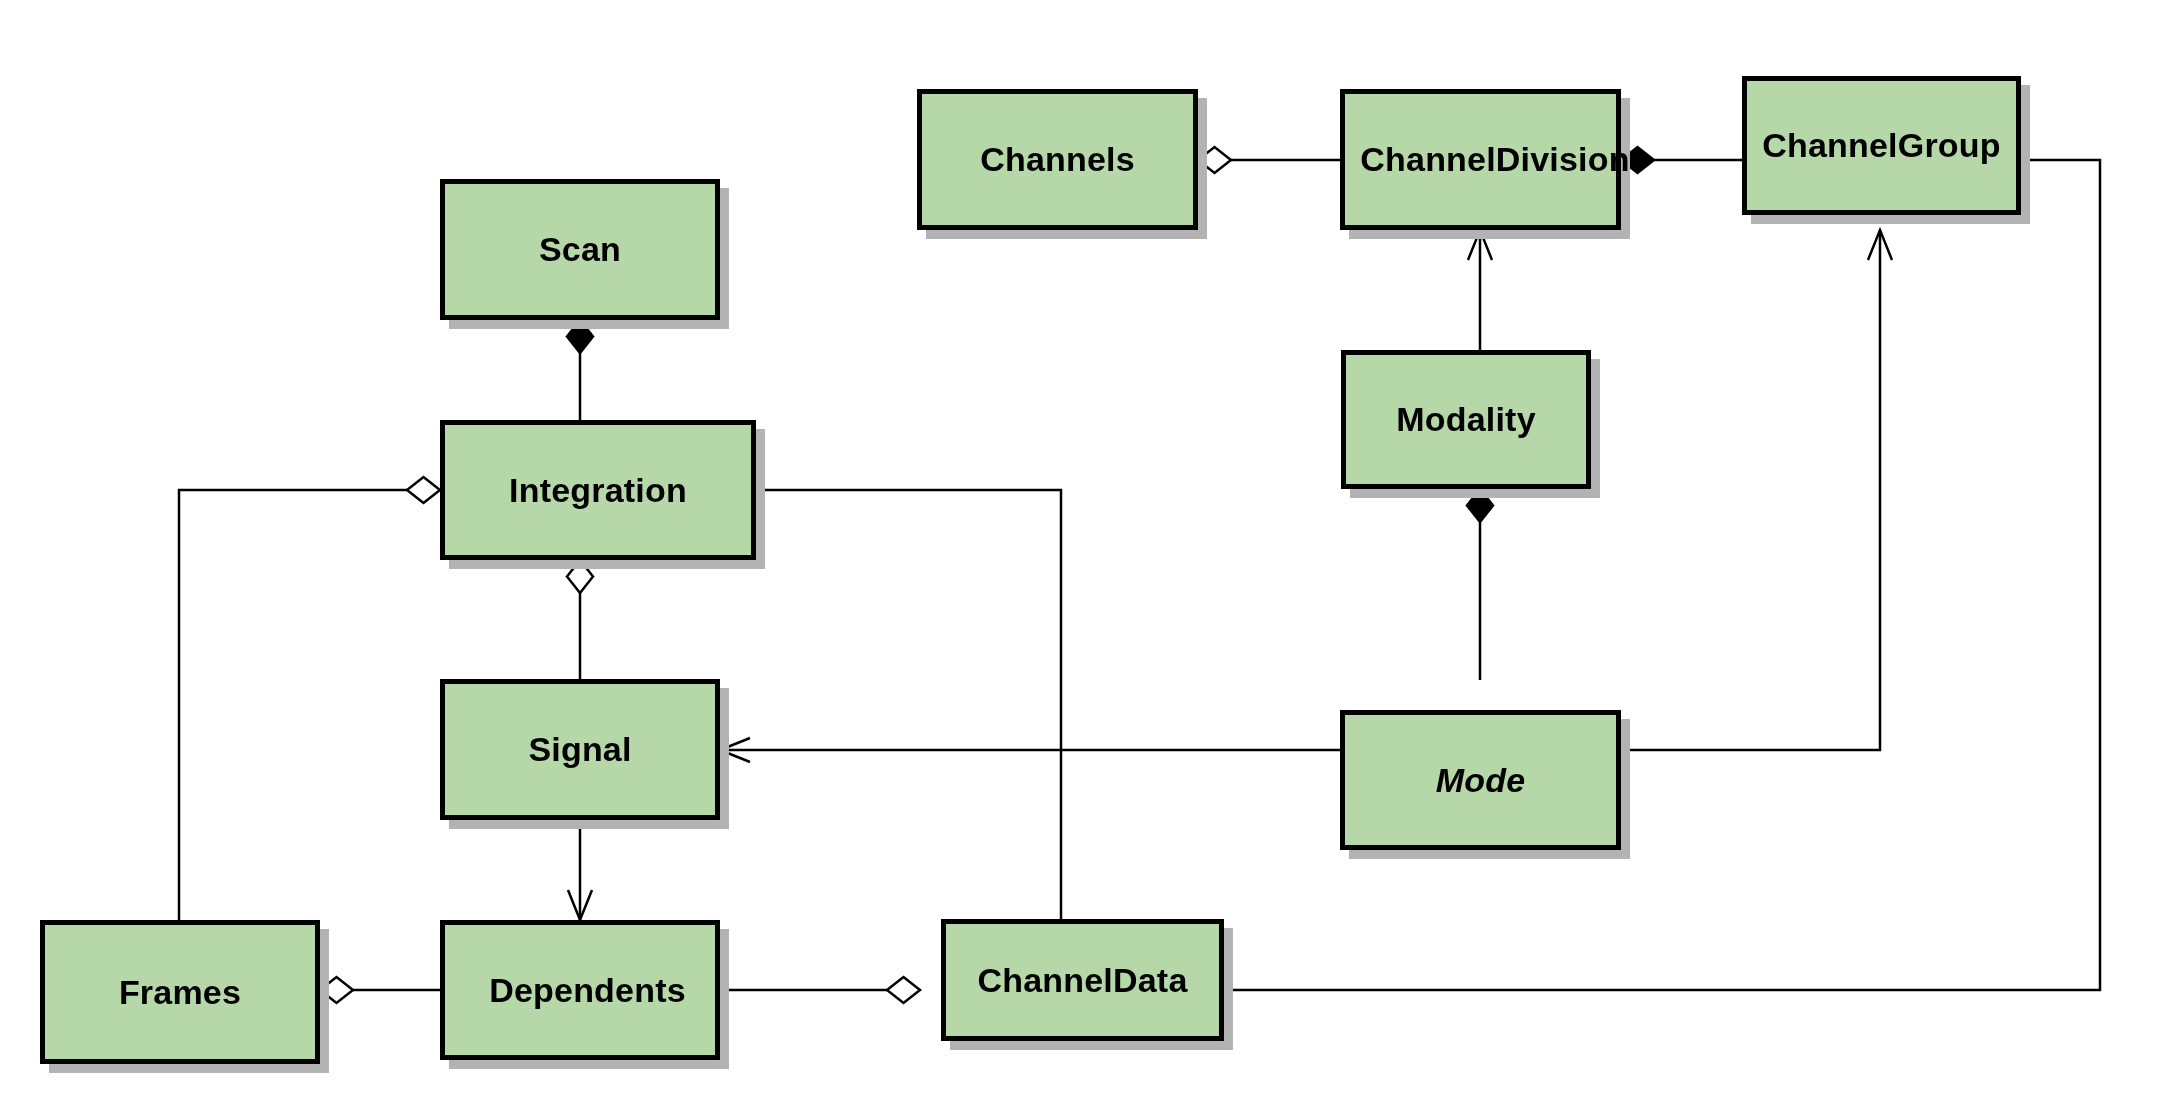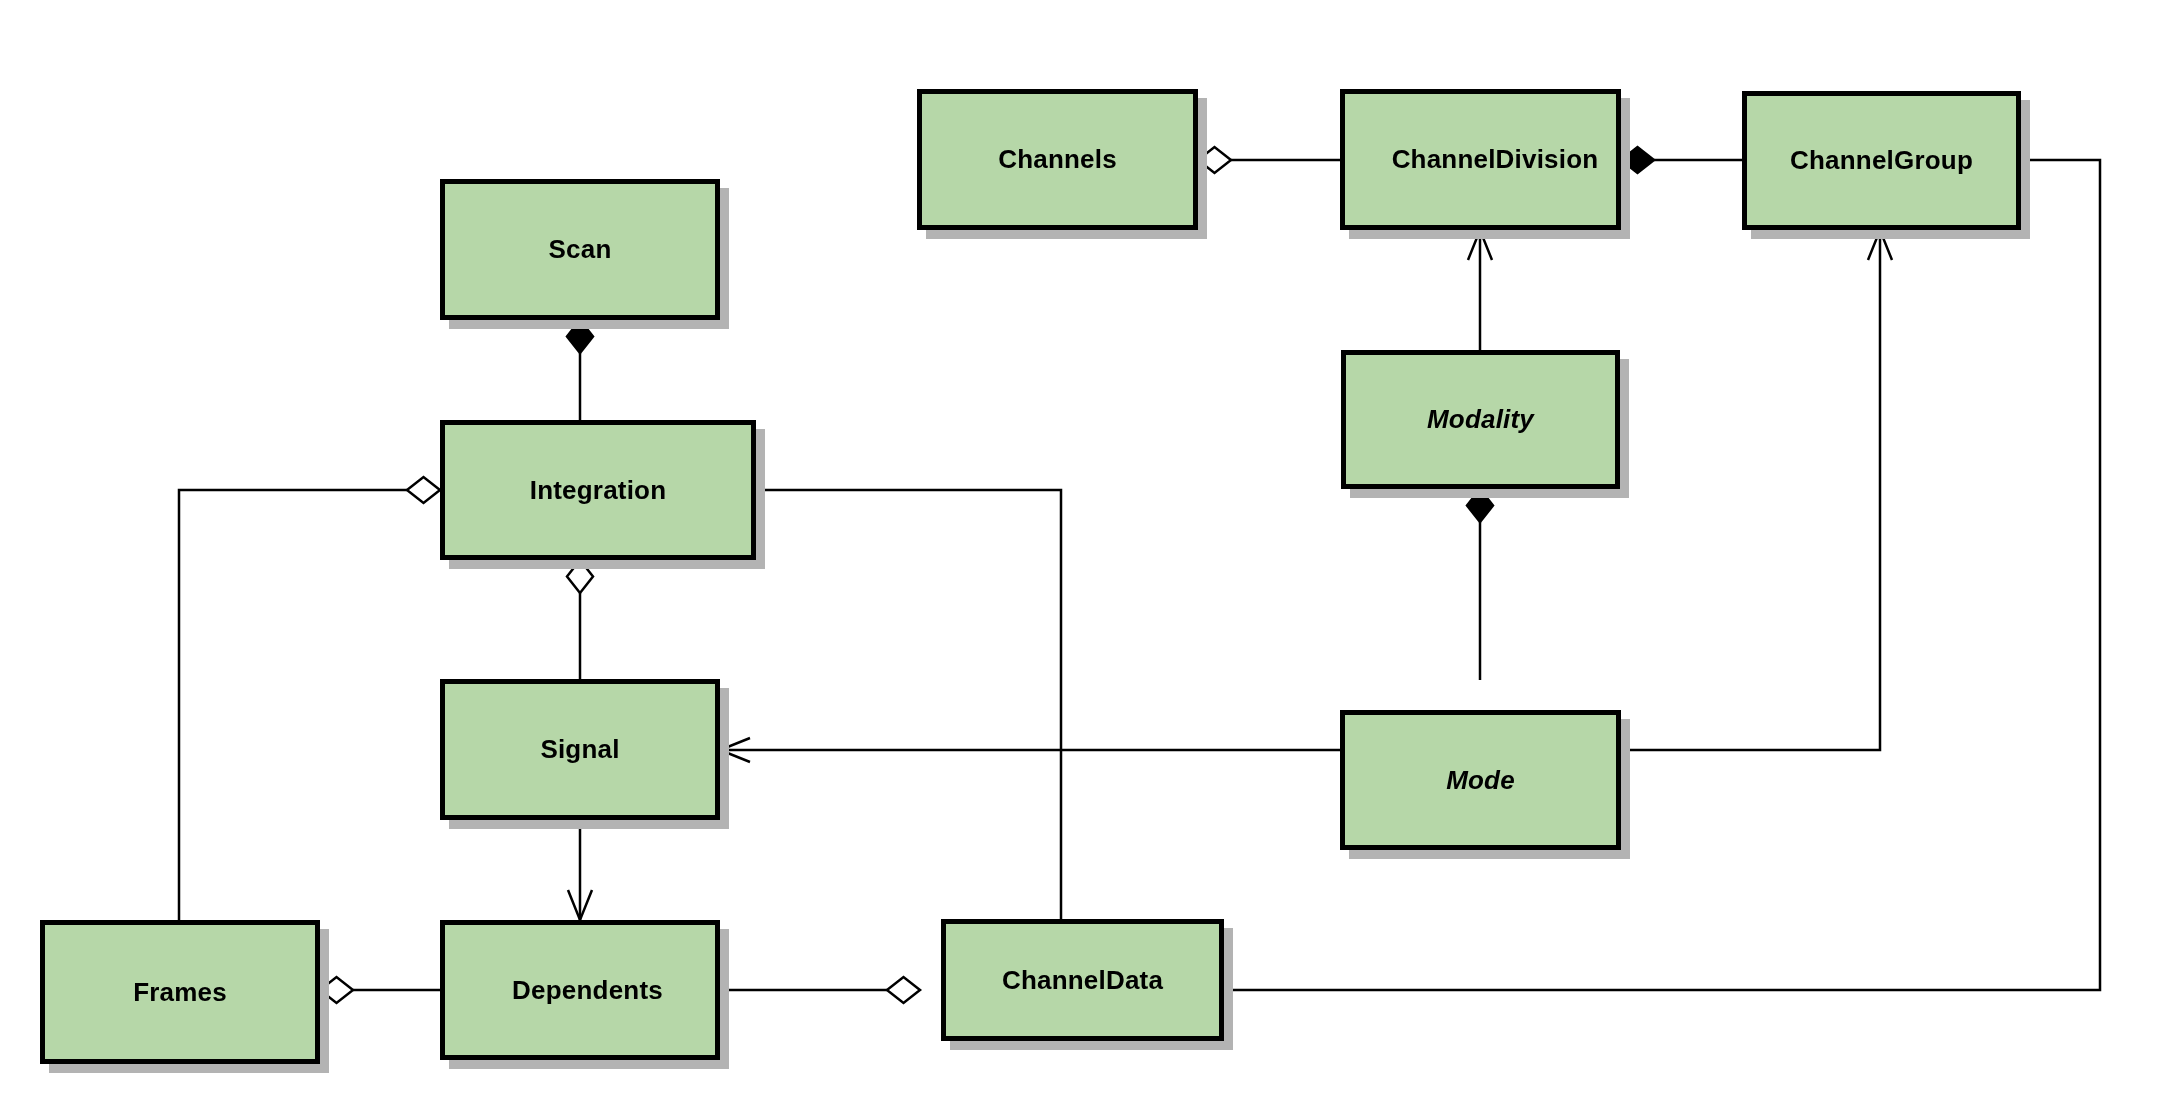--- a/index.html
+++ b/index.html
@@ -22,21 +22,21 @@
     box-sizing: border-box;
     border: 5px solid var(--edge-color, #000000);
     background: var(--node-fill, #b6d7a8);
     box-shadow: 9px 9px 0 0 var(--shadow-color, #b3b3b3);
     display: flex;
     align-items: center;
     justify-content: center;
   }
   .node-label {
     font-weight: bold;
-    font-size: 26px;
+    font-size: 34px;
     color: var(--text-color, #000000);
     letter-spacing: 0.2px;
     white-space: nowrap;
     text-align: center;
   }
 </style>
 </head>
 <body>
 
 <div class="canvas" id="canvas" style="width: 2169px; height: 1100px;">
@@ -116,23 +116,23 @@
       </div>
       <div class="node" style="left: 941px; top: 919px; width: 283px; height: 122px;">
         <span class="node-label">ChannelData</span>
       </div>
       <div class="node" style="left: 917px; top: 89px; width: 281px; height: 141px;">
         <span class="node-label">Channels</span>
       </div>
       <div class="node" style="left: 1340px; top: 89px; width: 281px; height: 141px; padding-left: 29px;">
         <span class="node-label">ChannelDivision</span>
       </div>
-      <div class="node" style="left: 1742px; top: 91px; width: 279px; height: 139px;">
+      <div class="node" style="left: 1742px; top: 76px; width: 279px; height: 139px;">
         <span class="node-label">ChannelGroup</span>
       </div>
-      <div class="node" style="left: 1341px; top: 350px; width: 279px; height: 139px; font-style: italic;">
+      <div class="node" style="left: 1341px; top: 350px; width: 250px; height: 139px;">
         <span class="node-label">Modality</span>
       </div>
       <div class="node" style="left: 1340px; top: 710px; width: 281px; height: 140px; font-style: italic;">
         <span class="node-label">Mode</span>
       </div>
     </div>
 </div>
 
 </body></html>

